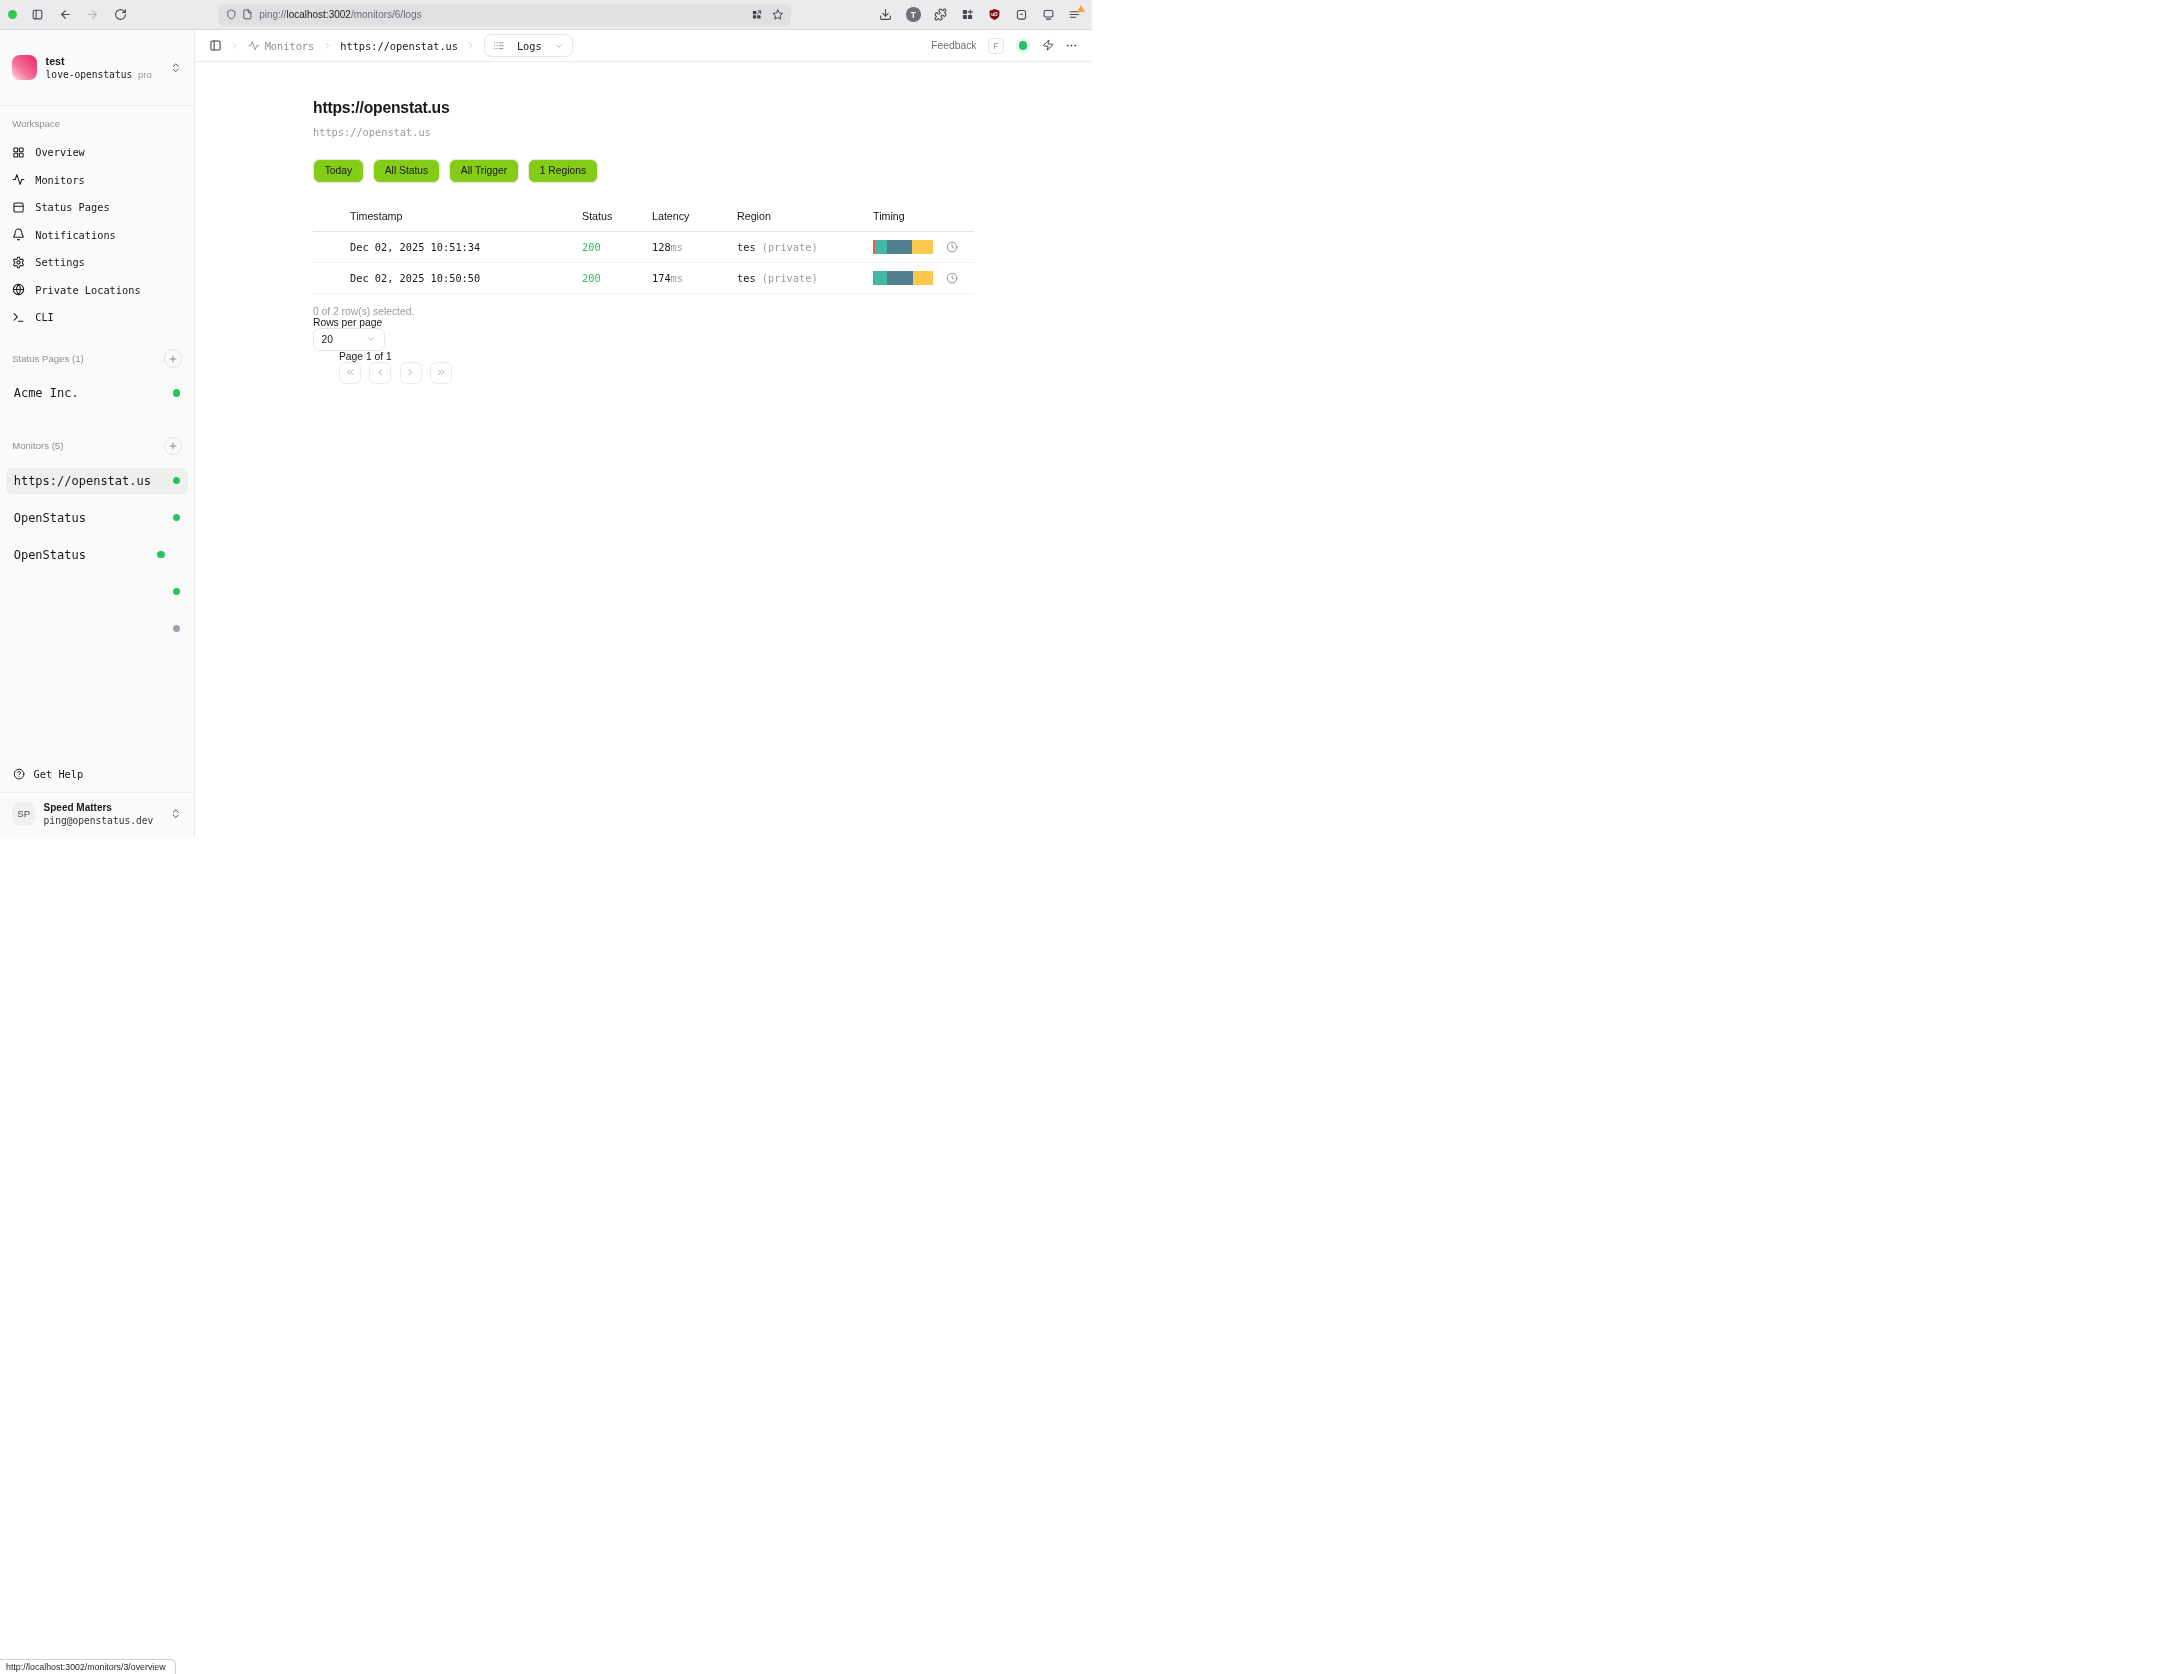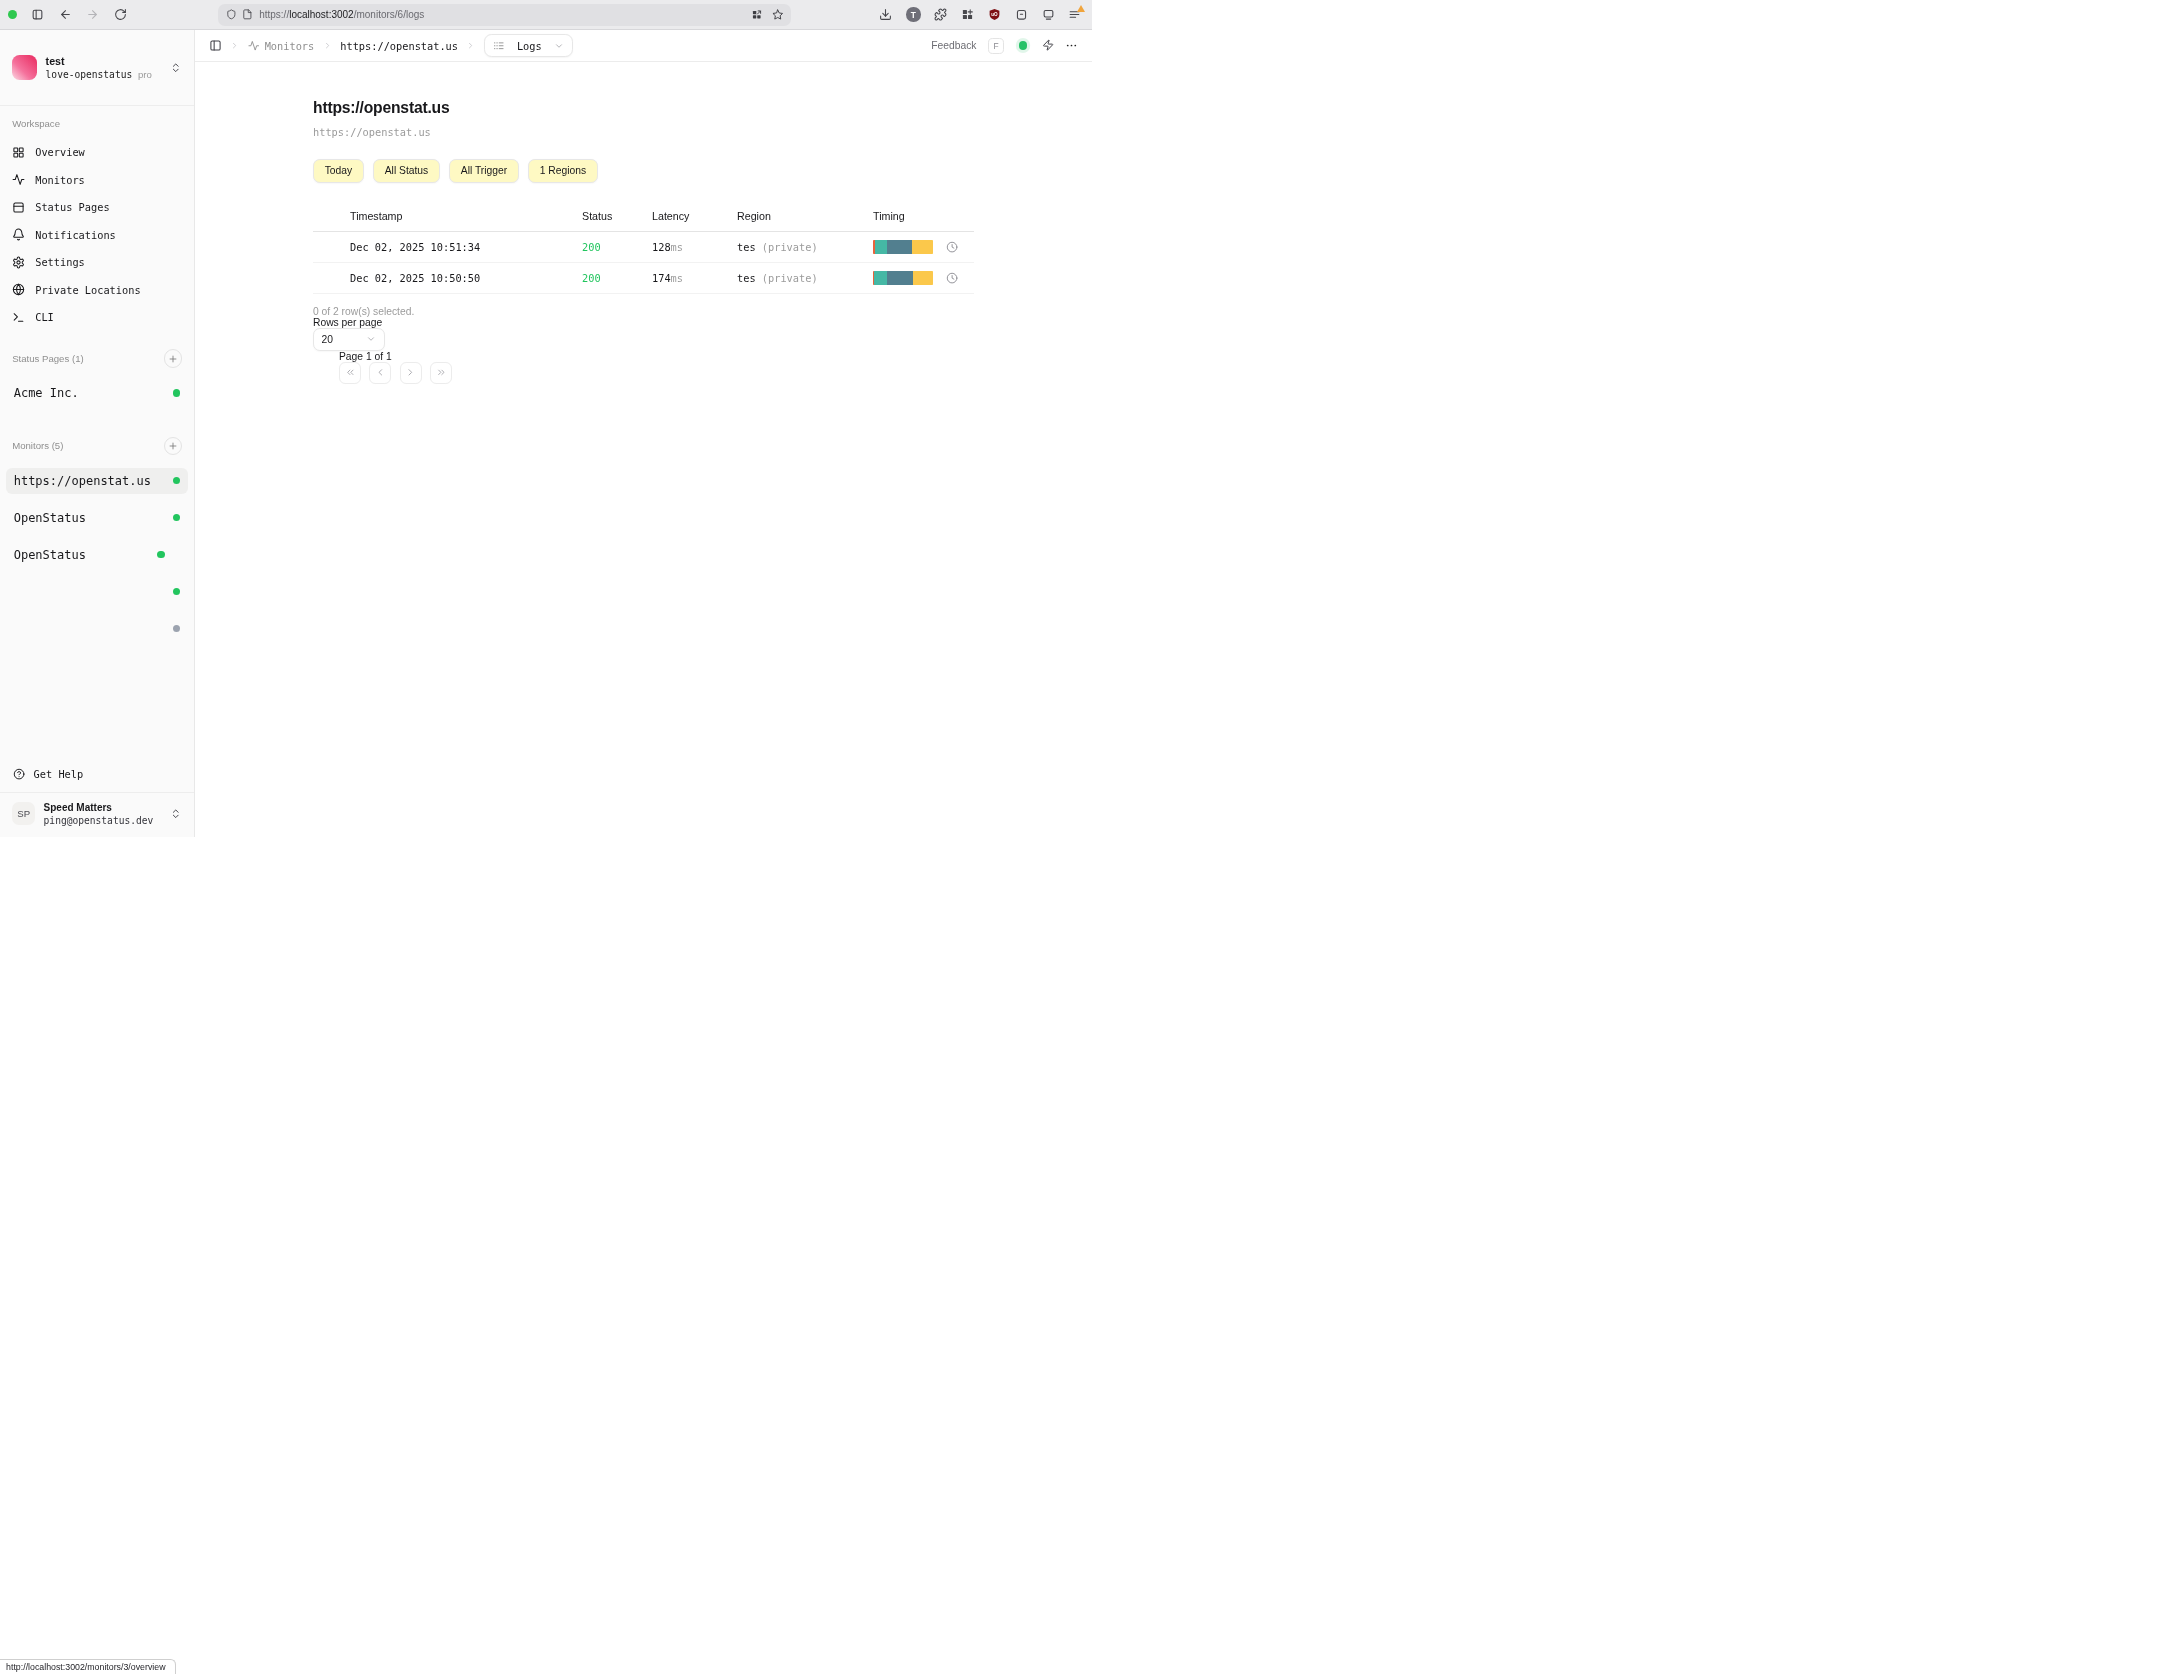--- a/index.html
+++ b/index.html
@@ -101,21 +101,21 @@
   .zap svg{width:12.2px;height:12.2px;stroke-width:1.9;}
   .ellipsis{color:#222;}
   .ellipsis svg{width:13px;height:13px;}
 
   
   .content{padding-top:37px;}
   .container{width:661px;margin:0 auto;}
   .page-title{font-size:15.7px;font-weight:bold;letter-spacing:-0.2px;}
   .page-sub{font-family:var(--mono);font-size:10.3px;color:var(--soft);margin-top:9.2px;}
   .filters{display:flex;gap:9.2px;margin-top:20.6px;}
-  .filter-btn{height:24px;padding:0 10.7px;border:0.8px solid #e7e7e7;border-radius:6.9px;background:#fef9c3;font-family:var(--sans);font-size:10.3px;font-weight:500;color:var(--ink);box-shadow:0 0.8px 1.5px rgba(0,0,0,.03);cursor:pointer;}
+  .filter-btn{height:24px;padding:0 10.7px;border:0.8px solid #e7e7e7;border-radius:6.9px;background:#84cc16;font-family:var(--sans);font-size:10.3px;font-weight:500;color:var(--ink);box-shadow:0 0.8px 1.5px rgba(0,0,0,.03);cursor:pointer;}
 
   .logtable{margin-top:18.3px;}
   .lt-row{display:grid;grid-template-columns:37px 232px 70px 85px 136px 73px 28px;align-items:center;height:31px;}
   .lt-head{font-size:10.7px;font-weight:500;border-bottom:0.8px solid #e4e4e4;}
   .lt-data{font-family:var(--mono);font-size:10.3px;border-bottom:0.8px solid var(--faint);}
   .ind{width:9.2px;height:9.2px;border-radius:3.1px;background:var(--green);margin-left:6.9px;}
   .c-status{color:var(--green);}
   .c-unit,.c-note{color:var(--soft);}
   .timing-bar{width:60px;height:13.8px;display:flex;overflow:hidden;border-radius:0.8px;}
   .timing-bar div{height:100%;}
@@ -170,21 +170,21 @@
       <svg viewBox="0 0 24 24" class="ic">
           <path d="M20 13c0 5-3.5 7.5-7.66 8.95a1 1 0 0 1-.67-.01C7.5 20.5 4 18 4 13V6a1 1 0 0 1 1-1c2 0 4.5-1.2 6.24-2.72a1.17 1.17 0 0 1 1.52 0C14.51 3.81 17 5 19 5a1 1 0 0 1 1 1z"></path>
         </svg>
     </span>
     <span class="uicon">
       <svg viewBox="0 0 24 24" class="ic">
           <path d="M14 2H6a2 2 0 0 0-2 2v16a2 2 0 0 0 2 2h12a2 2 0 0 0 2-2V8z"></path>
           <path d="M14 2v6h6"></path>
         </svg>
     </span>
-    <span class="urltext"><span>https://</span><span class="host">localhost:3002</span><span>/monitors/6/logs</span></span>
+    <span class="urltext"><span>ping://</span><span class="host">localhost:3002</span><span>/monitors/6/logs</span></span>
     <span class="urlbar-right">
       <span>
         <svg viewBox="0 0 24 24">
             <g fill="currentColor" stroke="none">
               <rect x="4" y="4" width="7" height="7" rx="1"></rect>
               <rect x="4" y="13" width="7" height="7" rx="1"></rect>
               <rect x="13" y="13" width="7" height="7" rx="1"></rect>
             </g>
             <g class="ic">
               <path d="m13.5 10.5 6-6"></path>

